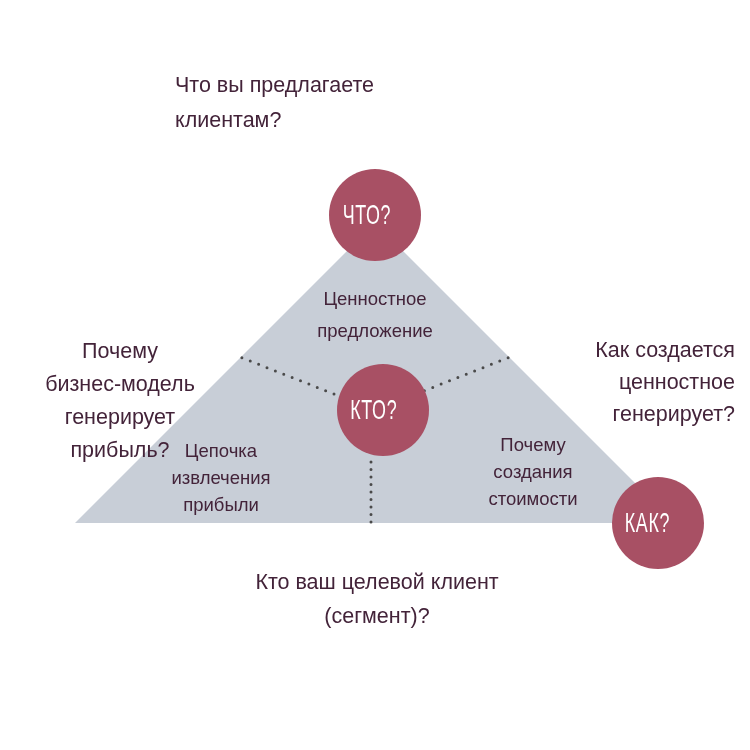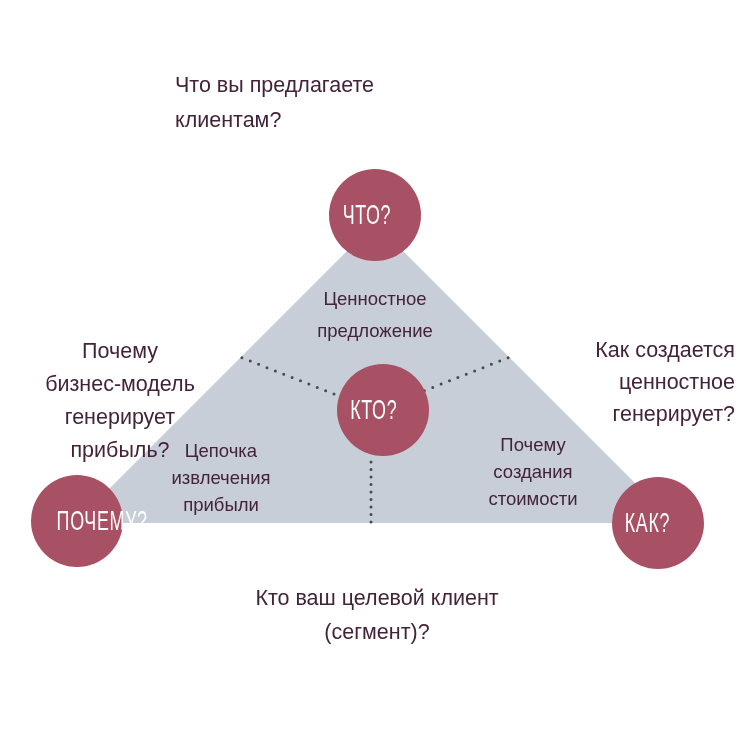--- a/index.html
+++ b/index.html
@@ -37,21 +37,21 @@
     position: absolute;
     color: var(--text-ink, #432339);
     white-space: pre-line;
   }
   .q {
     font-size: 21.5px;
   }
   .q-top    { left: 175px; top: 68px;  width: 400px; text-align: left; line-height: 35px; }
   .q-left   { left: 15px;  top: 335px; width: 210px; text-align: center;   line-height: 33px; }
   .q-right  { left: 525px; top: 334px; width: 210px; text-align: right;  line-height: 32px; }
-  .q-bottom { left: 173px; top: 565px; width: 408px; text-align: center; line-height: 34px; margin-top: 16px; }
+  .q-bottom { left: 173px; top: 565px; width: 408px; text-align: center; line-height: 34px; }
 
   .inner {
     font-size: 18.5px;
     text-align: center;
   }
   .inner-top   { left: 275px; top: 283px; width: 200px; line-height: 32px; }
   .inner-left  { left: 131px; top: 437px; width: 180px; line-height: 27px; }
   .inner-right { left: 443px; top: 431px; width: 180px; line-height: 27px; }
 
   .node {
@@ -116,21 +116,18 @@
 стоимости</div>
 
   <div class="node node-what">
     <span class="node-label">ЧТО?</span>
   </div>
 
   <div class="node node-who">
     <span class="node-label">КТО?</span>
   </div>
 
-  <div class="node node-why">
-    <span class="node-label">ПОЧЕМУ?</span>
-  </div>
 
   <div class="node node-how">
     <span class="node-label">КАК?</span>
   </div>
 
 </div>
 
 </body></html>

